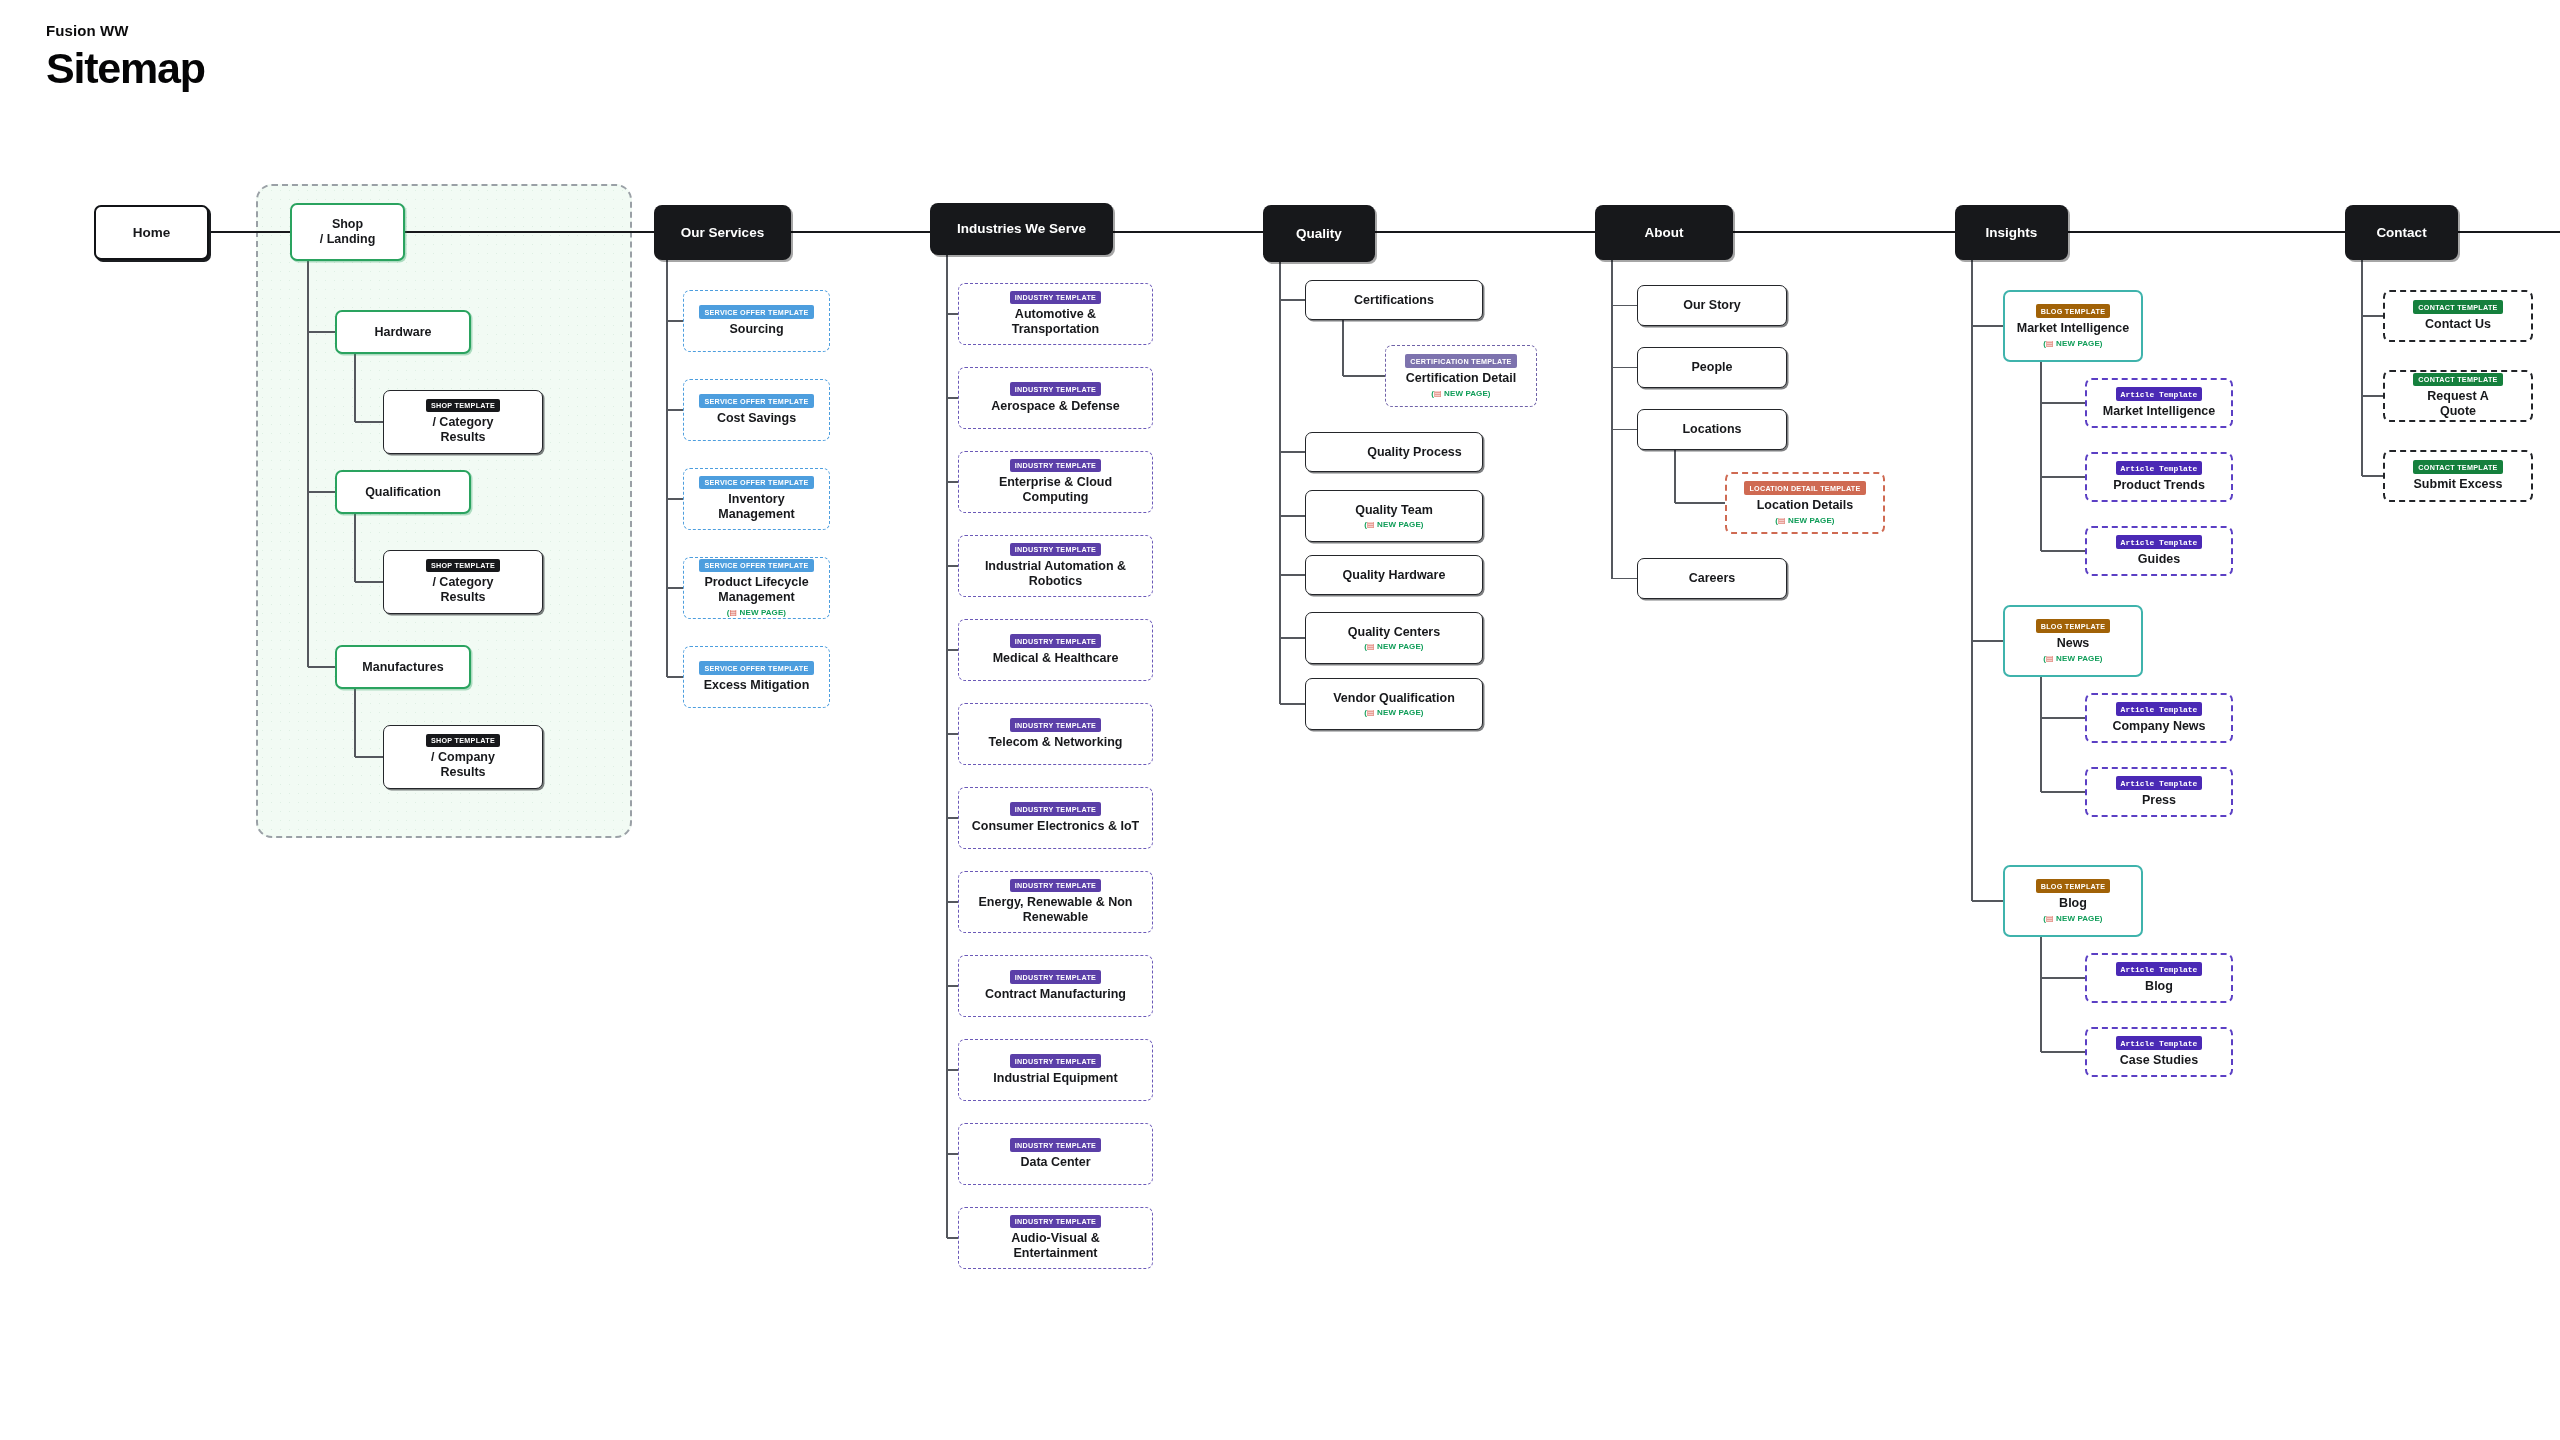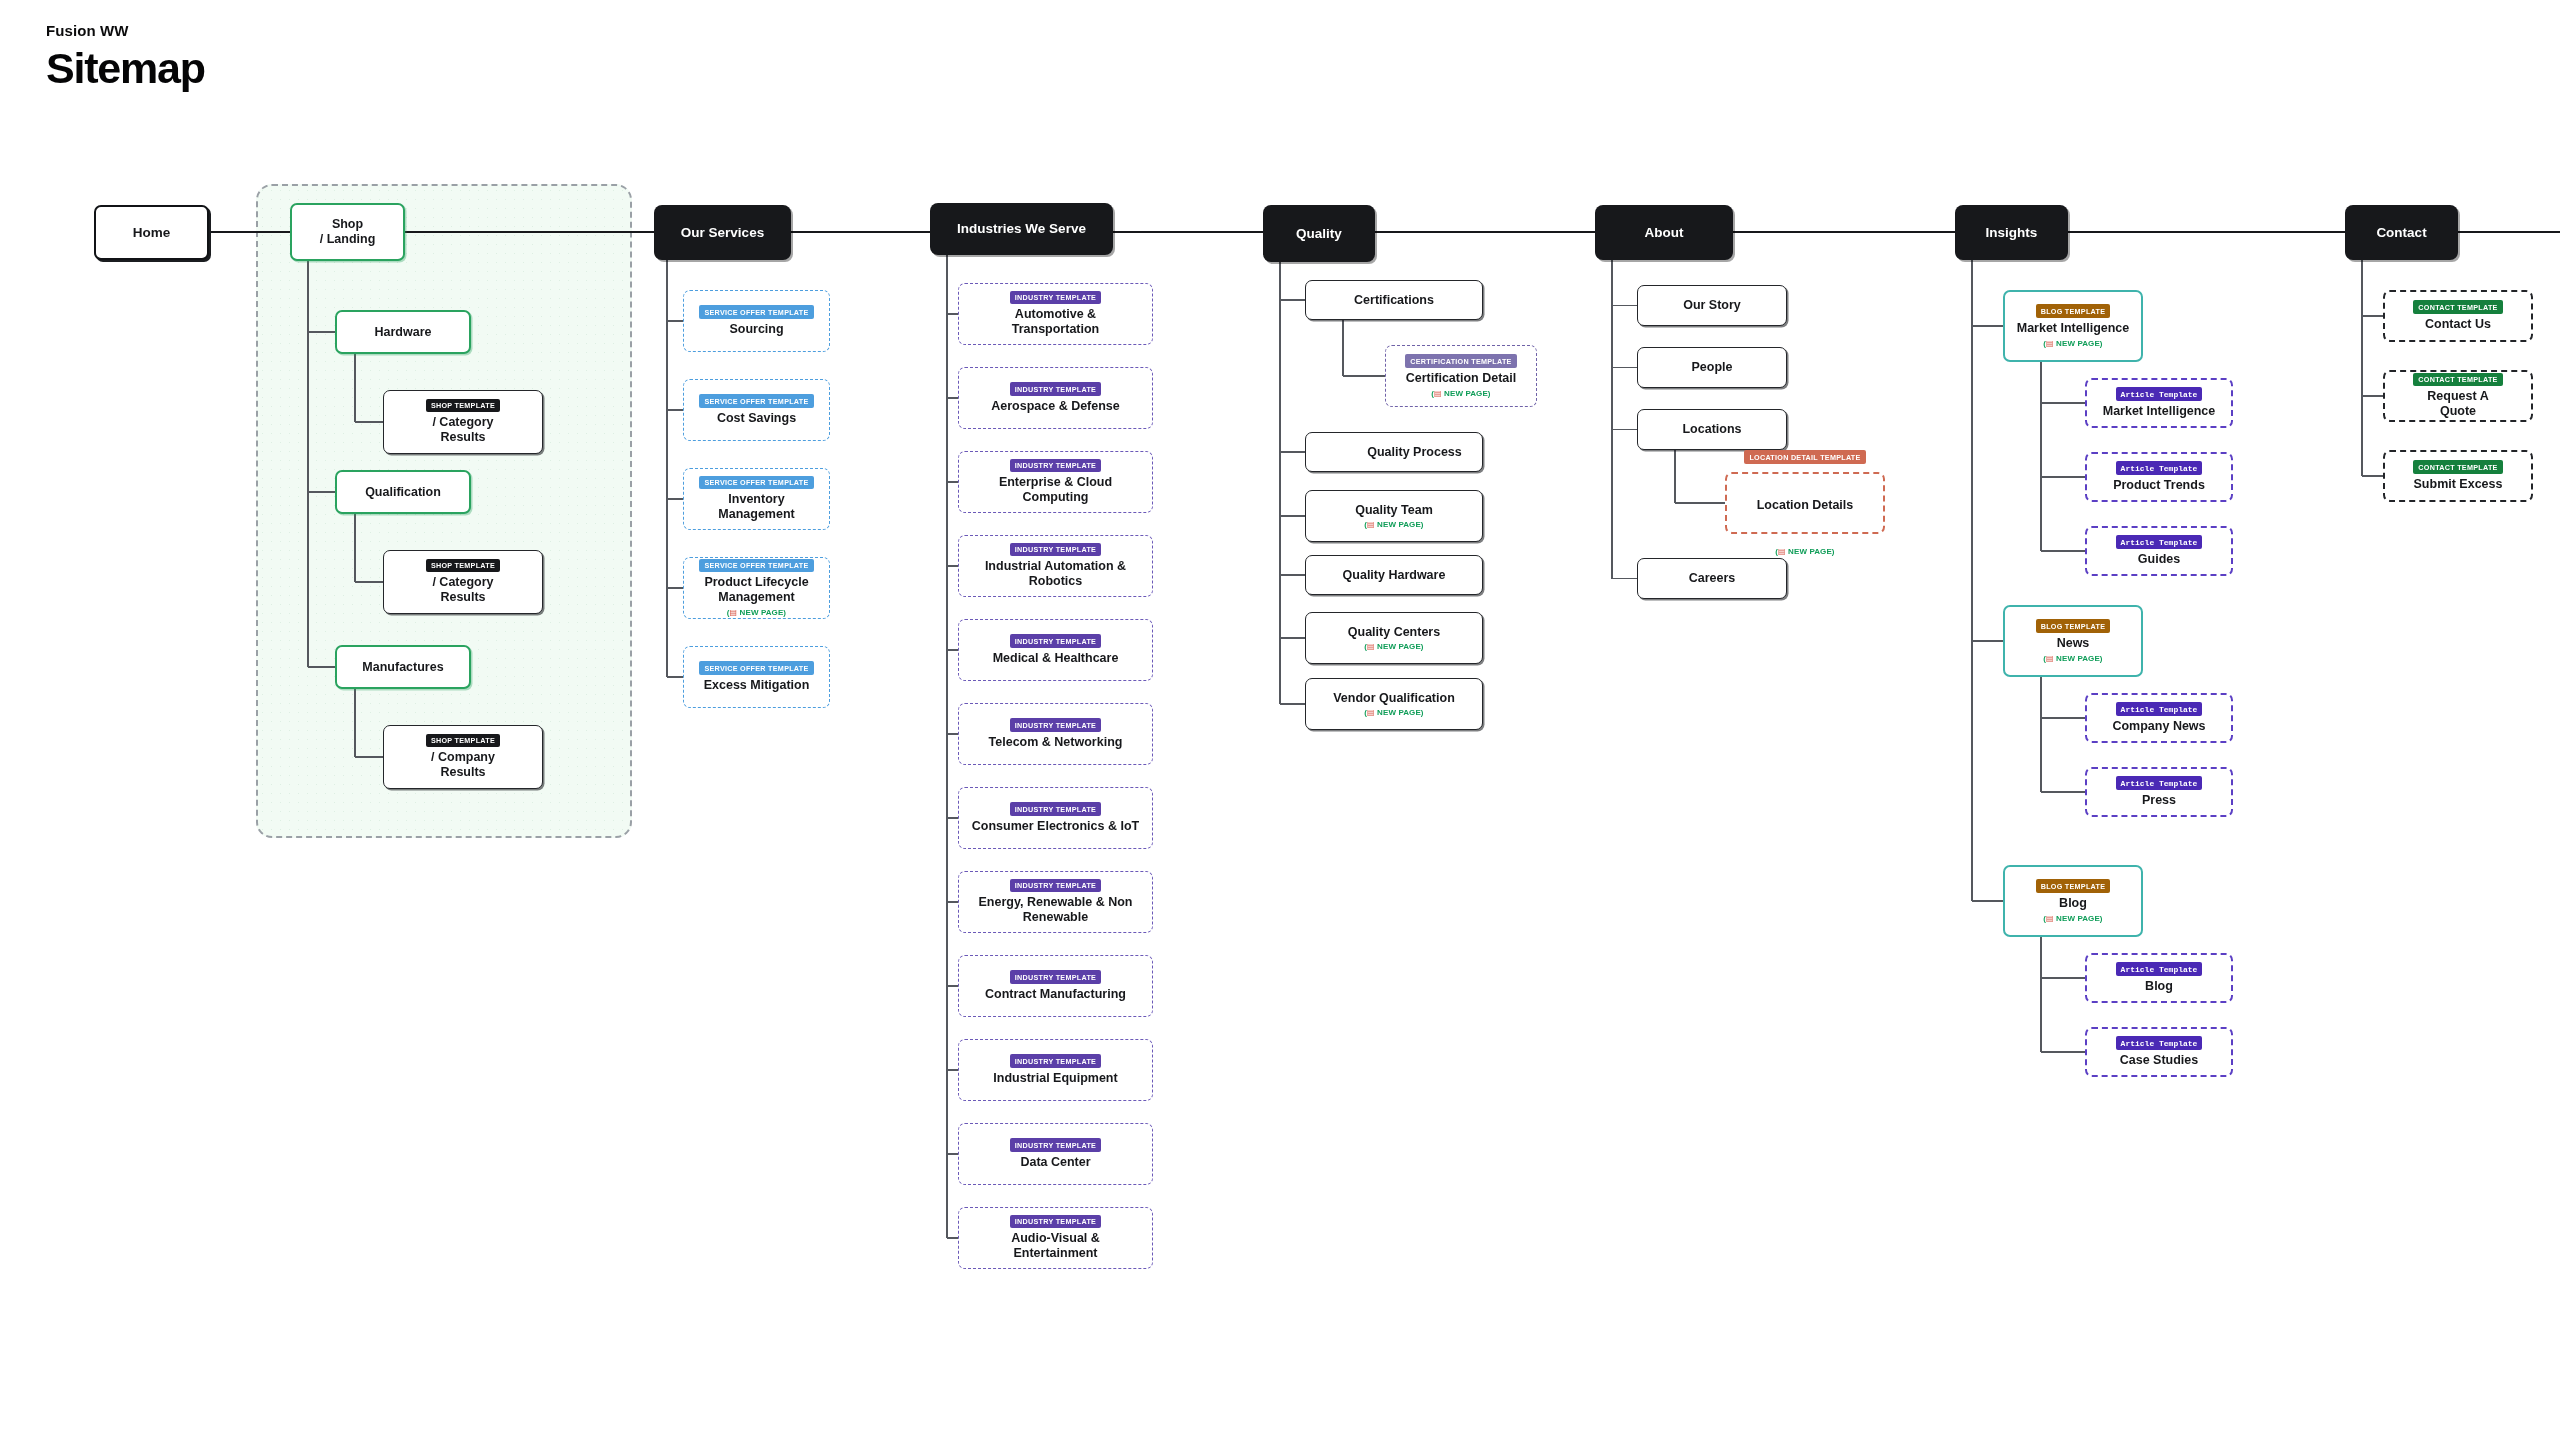--- a/index.html
+++ b/index.html
@@ -27,21 +27,21 @@
   .n-black{background:#17181b;border-radius:8px;box-shadow:2px 2px 0 rgba(0,0,0,.35);}
   .n-black .lbl{color:#ffffff;font-size:13.5px;font-weight:700;}
 
   
   .n-green{border:2.6px solid #2aa35f;box-shadow:1.5px 1.5px 0 rgba(42,163,95,.35);}
 
   
   .n-service{border:1.8px dashed #4d9ede;}
   .n-industry{border:1.8px dashed #6b59b8;}
   .n-cert{border:1.9px dashed #6f62a8;}
-  .n-location{border:2px dashed #cf6a52;gap:31px;}
+  .n-location{border:2px dashed #cf6a52;}
   .n-blog{border:2px solid #3fb3ac;}
   .n-article{border:2.1px dashed #5b3fc4;}
   .n-contact{border:2px dashed #222428;}
 
   
   .badge{display:inline-block;font-size:7.2px;font-weight:700;letter-spacing:.28px;
          padding:2.2px 5px;border-radius:2px;color:#fff;margin-bottom:3px;white-space:nowrap;}
   .b-shop{background:#17181b;}
   .b-service{background:#4d9ede;}
   .b-industry{background:#5b3fa8;}

